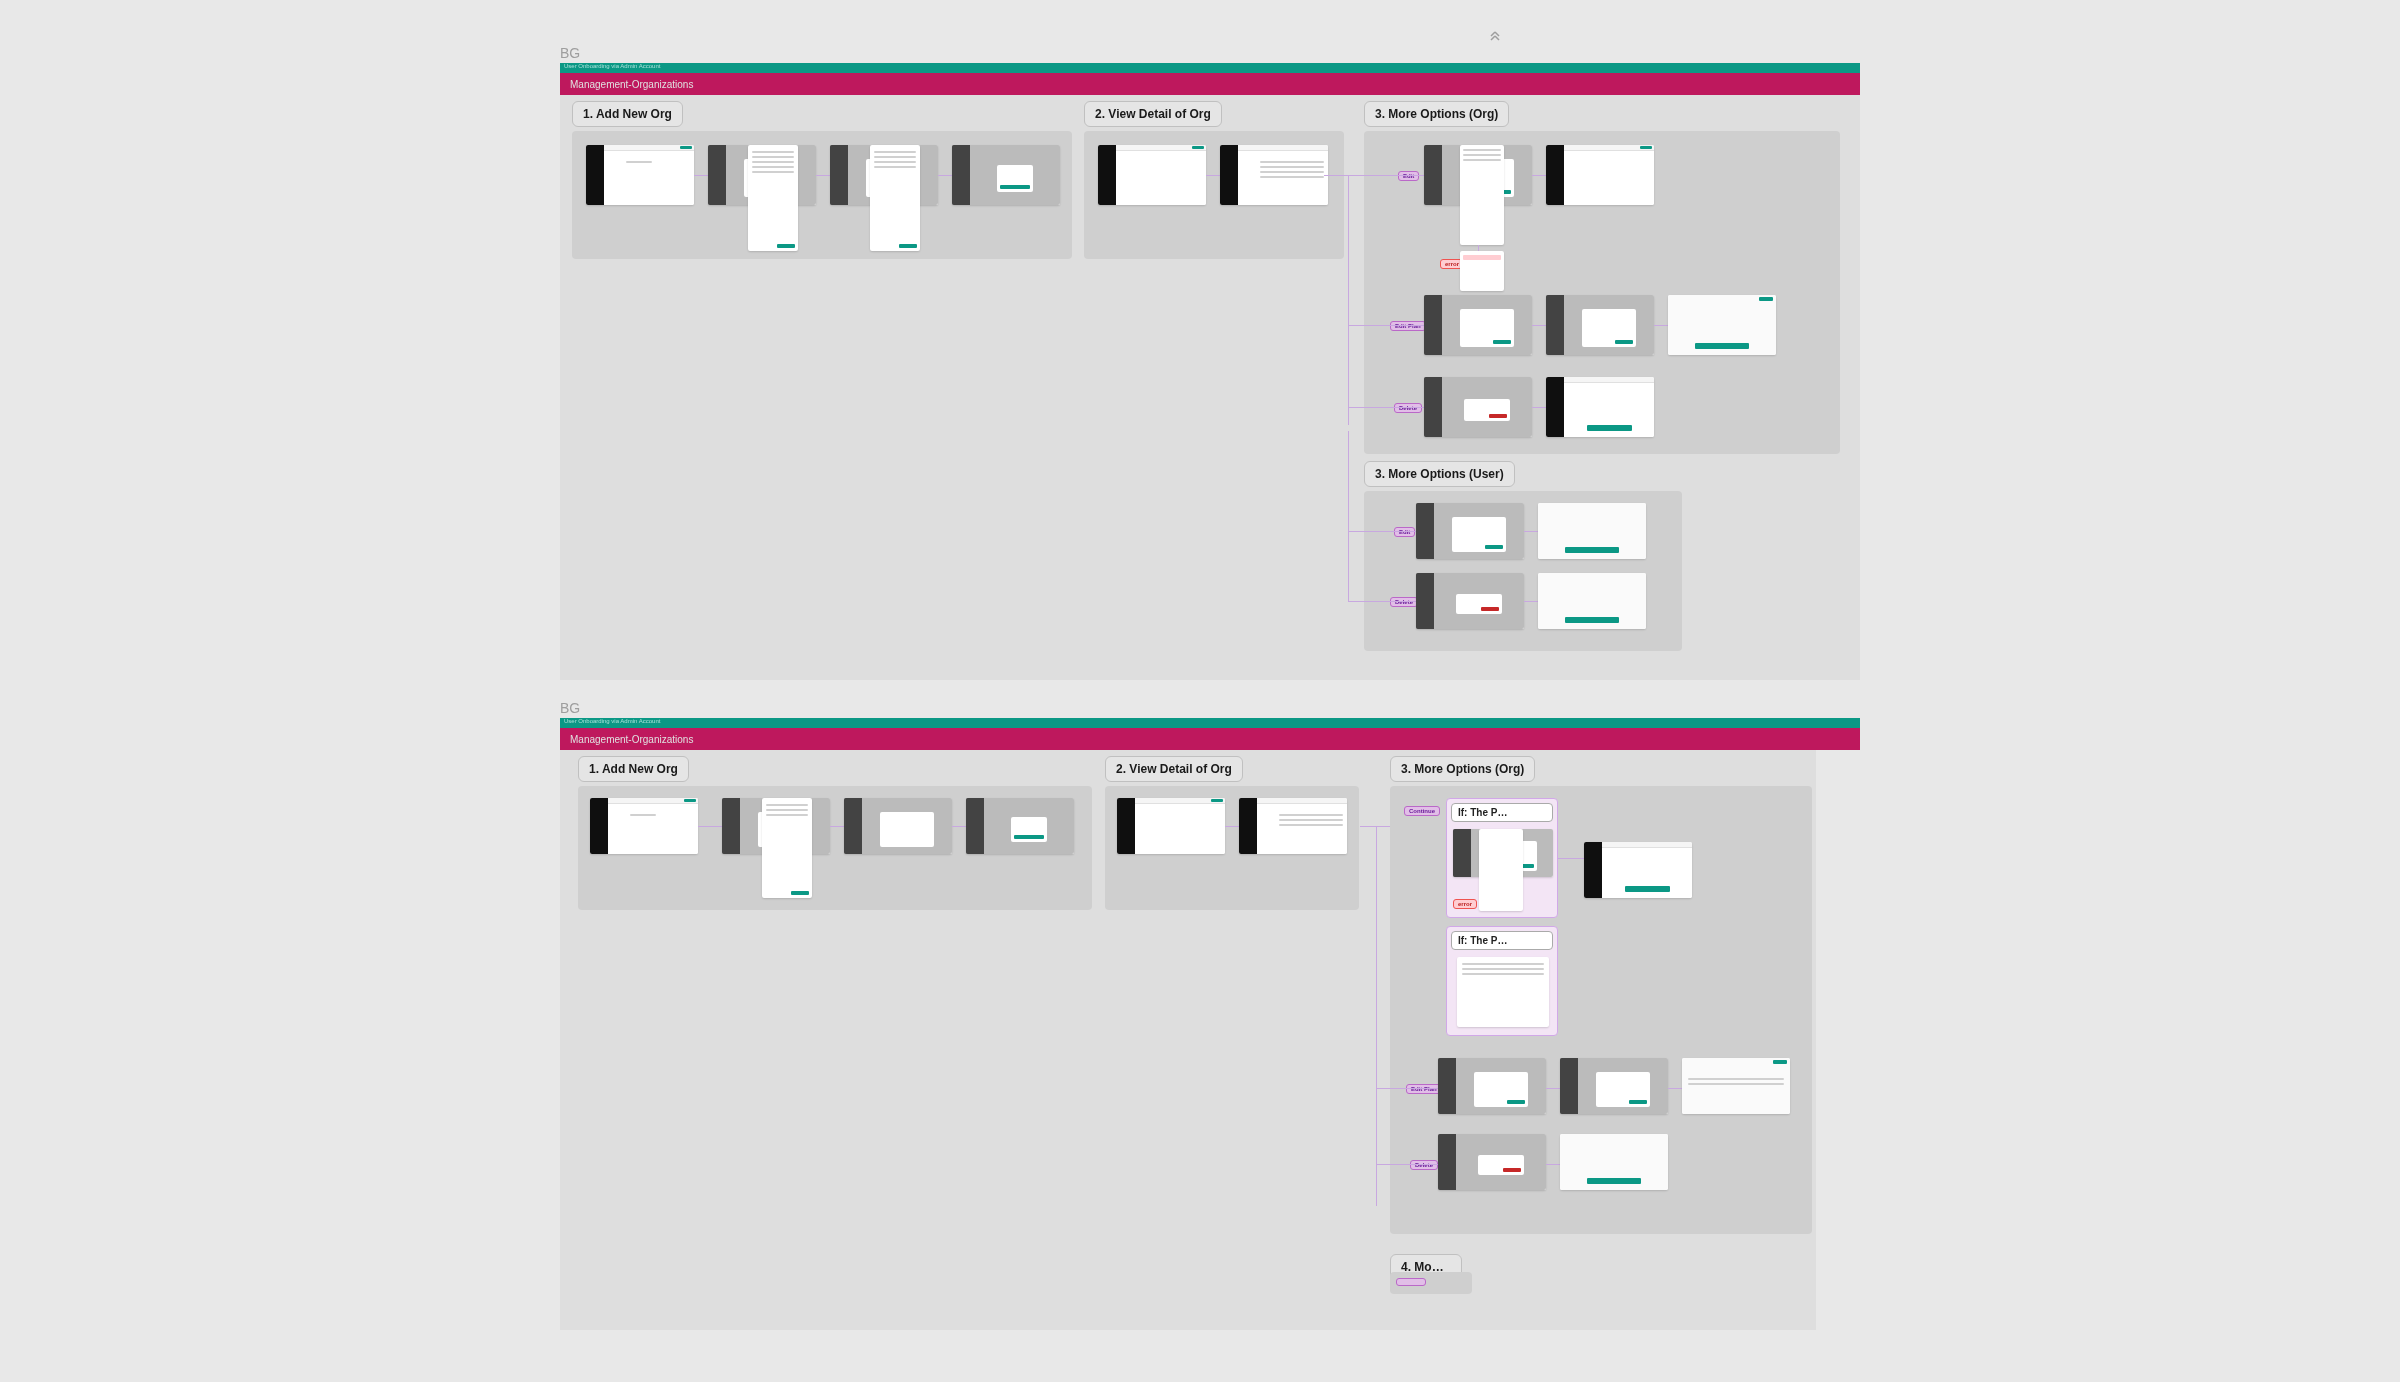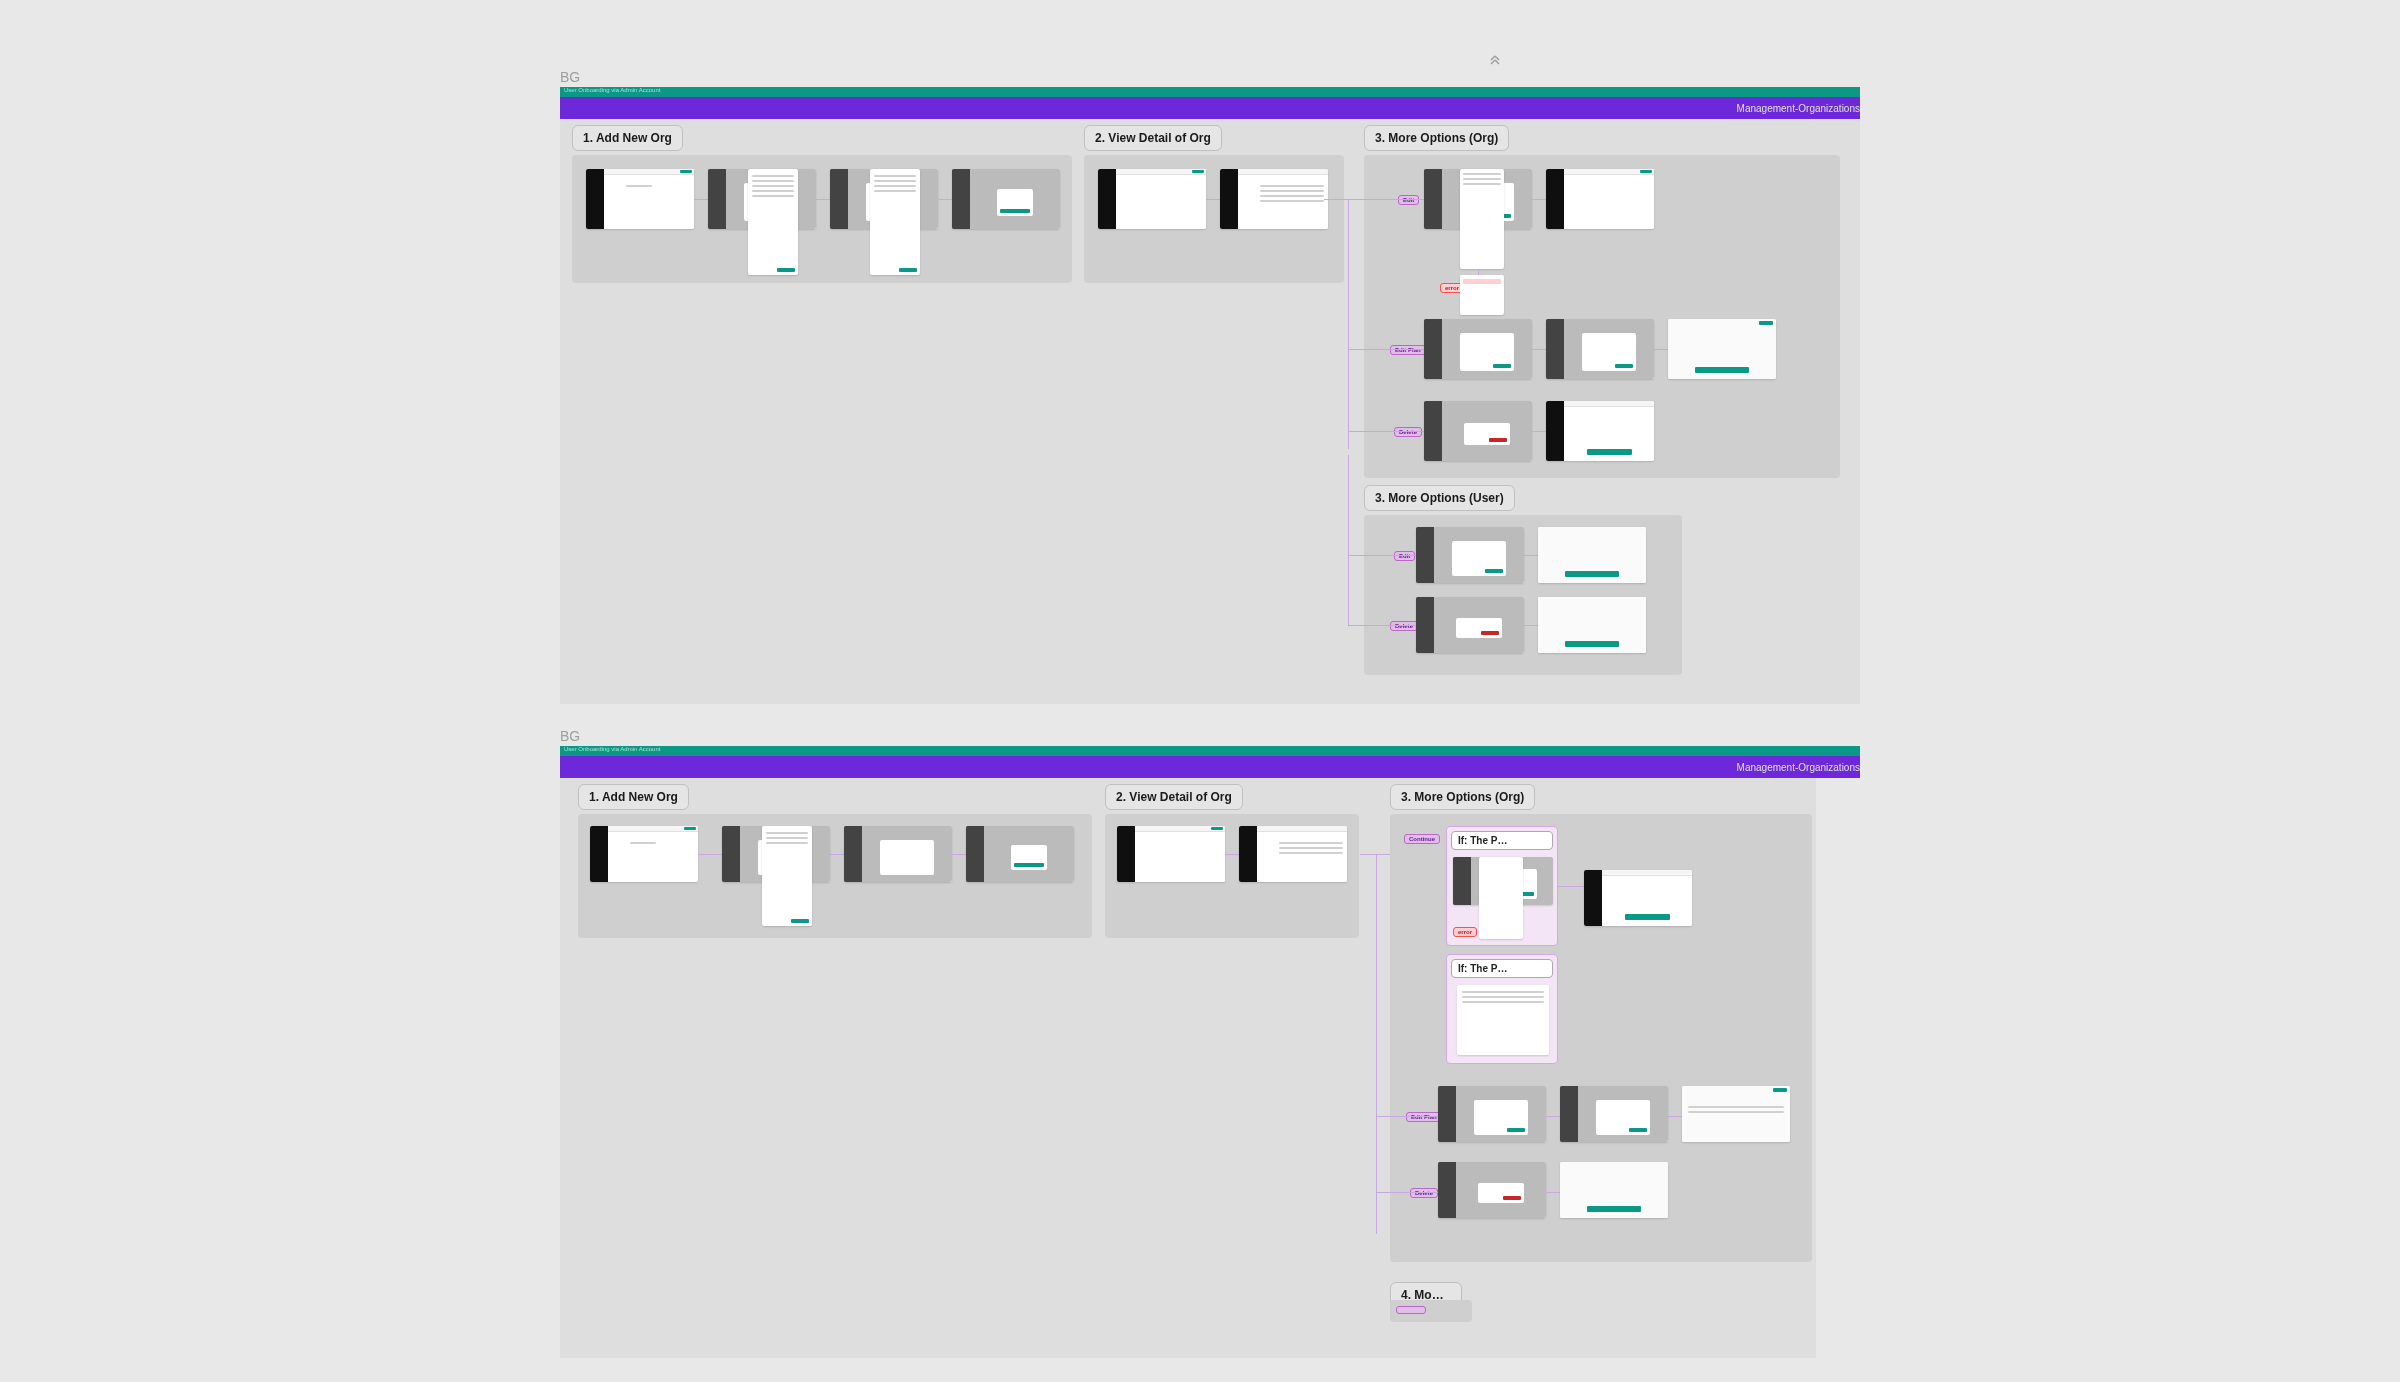--- a/index.html
+++ b/index.html
@@ -1,22 +1,22 @@
 <!DOCTYPE html>
 <html><head>
 <meta charset="utf-8">
 <style>
 * { box-sizing: border-box; margin: 0; padding: 0; }
 body { font-family: -apple-system, BlinkMacSystemFont, "Segoe UI", sans-serif; background: #e8e8e8; width: 2400px; height: 1382px; overflow: hidden; position: relative; }
 .canvas { position: absolute; left: 560px; top: 45px; width: 1300px; }
 .board { position: relative; margin-bottom: 20px; }
-.bg-label { color: #9e9e9e; font-size: 14px; font-weight: 500; margin-bottom: 2px; margin-top: 24px; }
+.bg-label { color: #9e9e9e; font-size: 14px; font-weight: 500; margin-bottom: 2px; }
 .teal-bar { background: #0b9885; height: 10px; width: 100%; position: relative; }
 .teal-bar .tiny { position: absolute; left: 4px; top: 0; font-size: 6px; color: #a8e0d8; }
-.dark-bar { background: #6d28d9; height: 22px; width: 100%; display: flex; align-items: center; padding-left: 10px; justify-content: flex-end; }
+.dark-bar { background: #be185d; height: 22px; width: 100%; display: flex; align-items: center; padding-left: 10px; }
 .dark-bar span { color: #e0e0e0; font-size: 10px; font-weight: 500; }
 .main-area { background: #dedede; width: 100%; min-height: 580px; position: relative; }
 .section-tab { position: absolute; background: #e5e5e5; border: 1px solid #c0c0c0; border-radius: 6px; padding: 5px 10px; font-size: 12px; font-weight: 600; color: #1a1a1a; }
 .section-body { position: absolute; background: #cfcfcf; border-radius: 4px; }
 .thumbs { position: relative; width: 100%; height: 100%; }
 .thumb { position: absolute; background: #fff; border-radius: 2px; box-shadow: 0 1px 2px rgba(0,0,0,.15); overflow: hidden; }
 .thumb .sidebar { position: absolute; left: 0; top: 0; bottom: 0; width: 18px; background: #0f0f0f; }
 .thumb .topbar { position: absolute; left: 18px; right: 0; top: 0; height: 6px; background: #f5f5f5; border-bottom: 1px solid #e0e0e0; }
 .thumb .tealdot { position: absolute; right: 2px; top: 1px; width: 12px; height: 3px; background: #0b9885; border-radius: 1px; }
 .thumb .content { position: absolute; left: 18px; right: 0; top: 6px; bottom: 0; background: #fff; }

